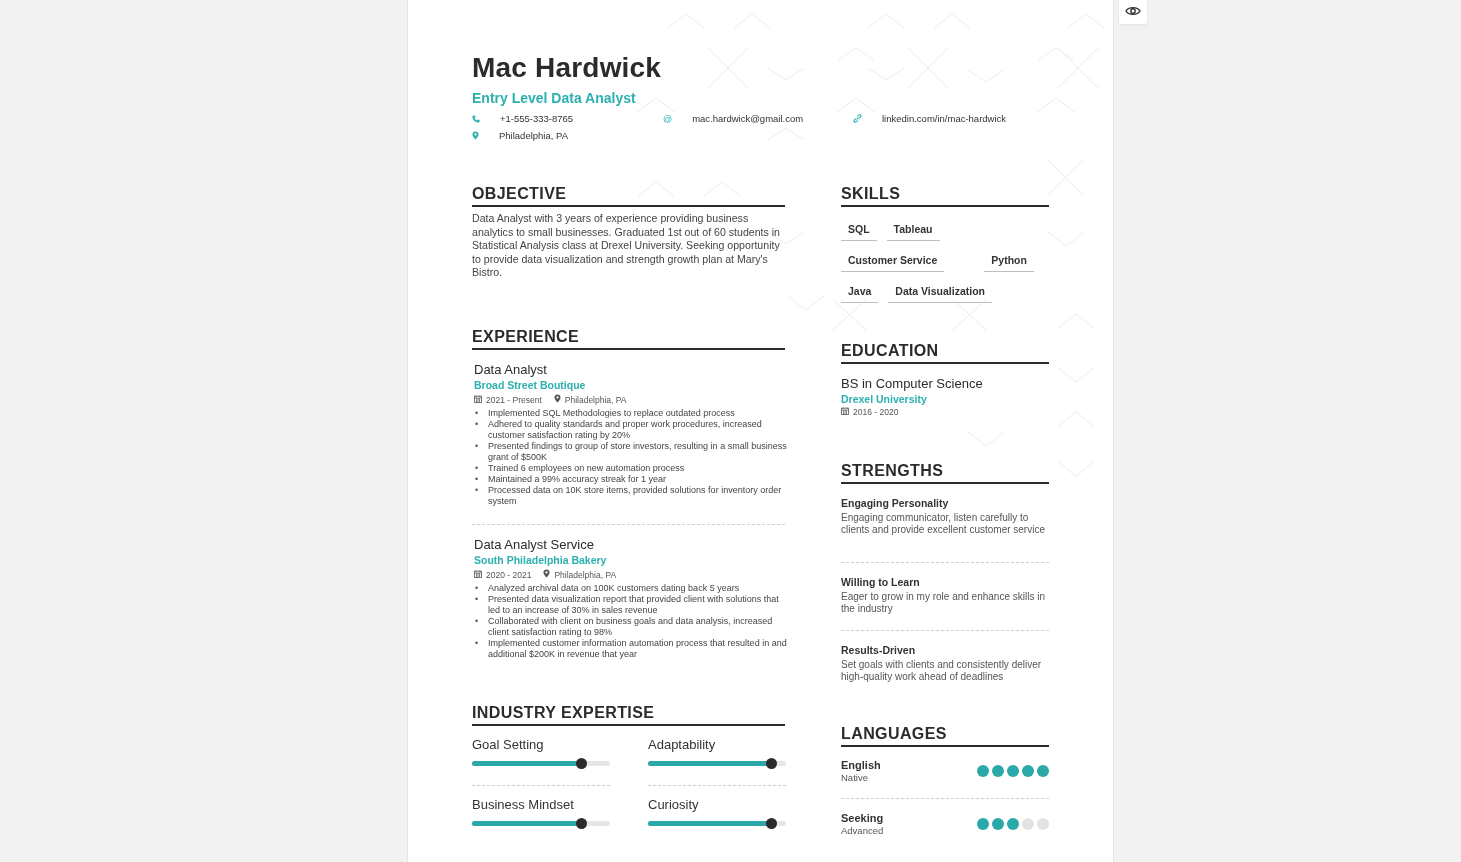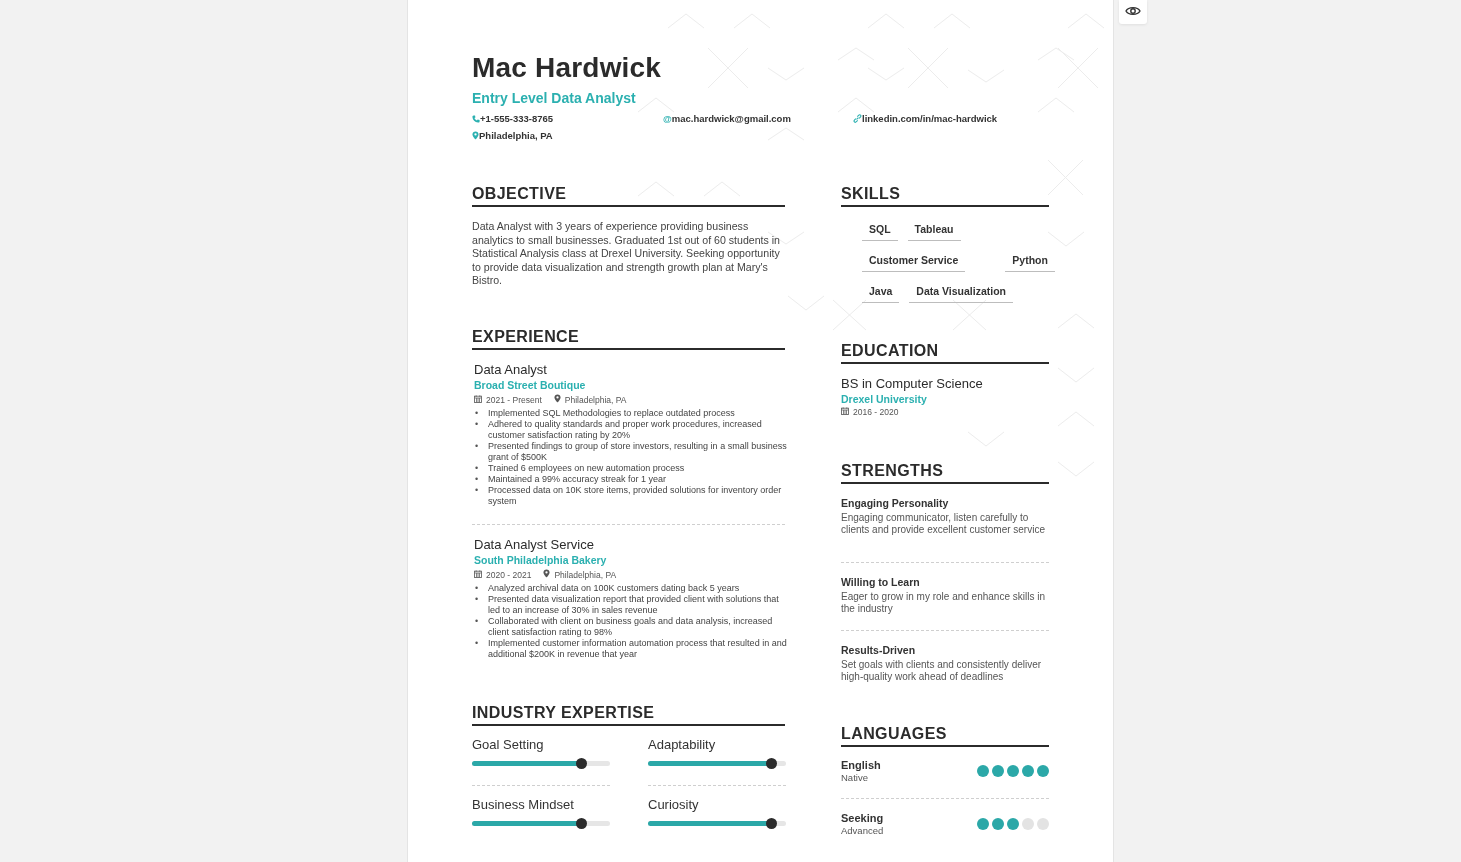--- a/index.html
+++ b/index.html
@@ -38,36 +38,36 @@
     .content { position: absolute; left: 64px; top: 0; width: 600px; height: 660px; }
     .name {
       position: absolute; left: 0; top: 52px;
       font-size: 28px; font-weight: 700; color: #2b2b2b; letter-spacing: 0.2px;
     }
     .title {
       position: absolute; left: 0; top: 90px;
       font-size: 14px; font-weight: 700; color: #2bb0b0;
     }
     .contact {
-      position: absolute; font-size: 9.5px; font-weight: 700; color: #333;
-      display: flex; align-items: center; gap: 0; white-space: nowrap;
+      position: absolute; font-size: 9.5px; font-weight: 400; color: #333;
+      display: flex; align-items: center; gap: 20px; white-space: nowrap;
     }
     .contact .ic { color: #2bb0b0; font-size: 9px; display: inline-flex; }
     .left-col { position: absolute; left: 0; top: 0; width: 313px; }
     .right-col { position: absolute; left: 369px; top: 0; width: 208px; }
     .section-head {
       position: absolute; width: 100%;
       font-size: 16px; font-weight: 700; color: #2b2b2b;
       letter-spacing: 0.4px;
       border-bottom: 2.5px solid #2b2b2b;
       padding-bottom: 2px;
       text-transform: uppercase;
     }
     .objective-text {
-      position: absolute; top: 220px; left: 0; width: 313px;
+      position: absolute; top: 212px; left: 0; width: 313px;
       font-size: 10.6px; line-height: 13.5px; color: #444;
     }
     .job { position: absolute; left: 2px; width: 313px; }
     .job-title { font-size: 13px; color: #2b2b2b; line-height: 16px; }
     .job-company { font-size: 10.5px; font-weight: 700; color: #2bb0b0; line-height: 15px; }
     .job-meta {
       font-size: 8.5px; color: #555; display: flex; gap: 12px; align-items: center;
       line-height: 14px; margin-bottom: 1px;
     }
     .job-meta span.m { display: inline-flex; align-items: center; gap: 4px; }
@@ -75,21 +75,21 @@
     .bullets li {
       font-size: 9px; line-height: 11px; color: #444;
       padding-left: 14px; position: relative;
     }
     .bullets li::before {
       content: "\2022"; position: absolute; left: 1px; top: 0; color: #555;
     }
     .dash-sep { border-top: 1px dashed #cfcfcf; width: 100%; }
     .skills-wrap {
       position: absolute; top: 220px; left: 0; width: 208px;
-      display: flex; flex-wrap: wrap; column-gap: 10px; row-gap: 10px; margin-left: 21px;
+      display: flex; flex-wrap: wrap; column-gap: 10px; row-gap: 10px;
     }
     .skill-tag {
       font-size: 10.5px; font-weight: 700; color: #333;
       padding: 2px 7px 4px 7px;
       border-bottom: 1px solid #bdbdbd;
       line-height: 14px;
     }
     .edu-degree { font-size: 13px; color: #2b2b2b; line-height: 16px; }
     .edu-school { font-size: 10.5px; font-weight: 700; color: #2bb0b0; line-height: 15px; }
     .edu-dates { font-size: 8.5px; color: #555; display: flex; gap: 4px; align-items: center; }

